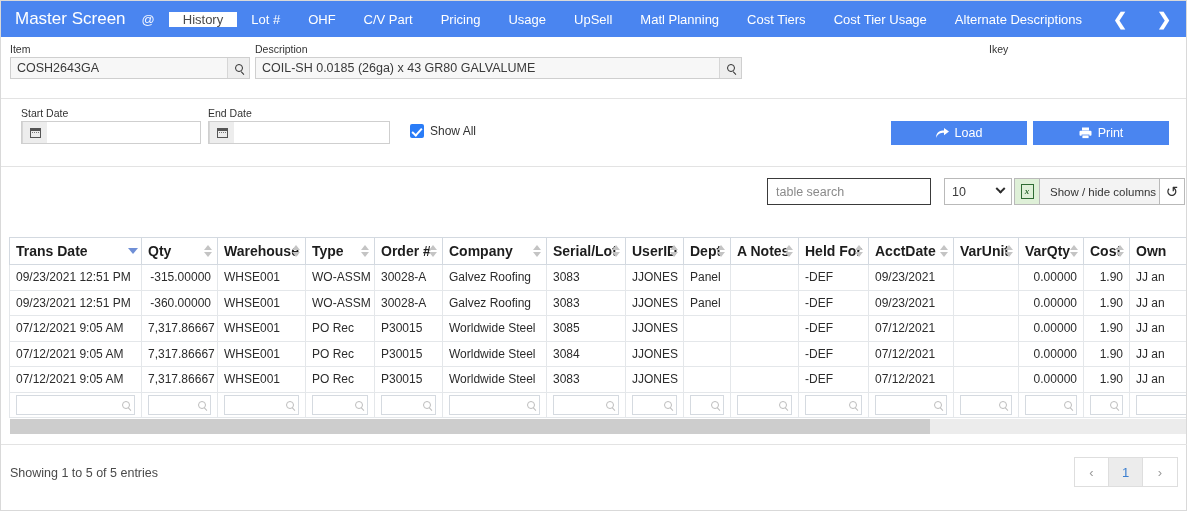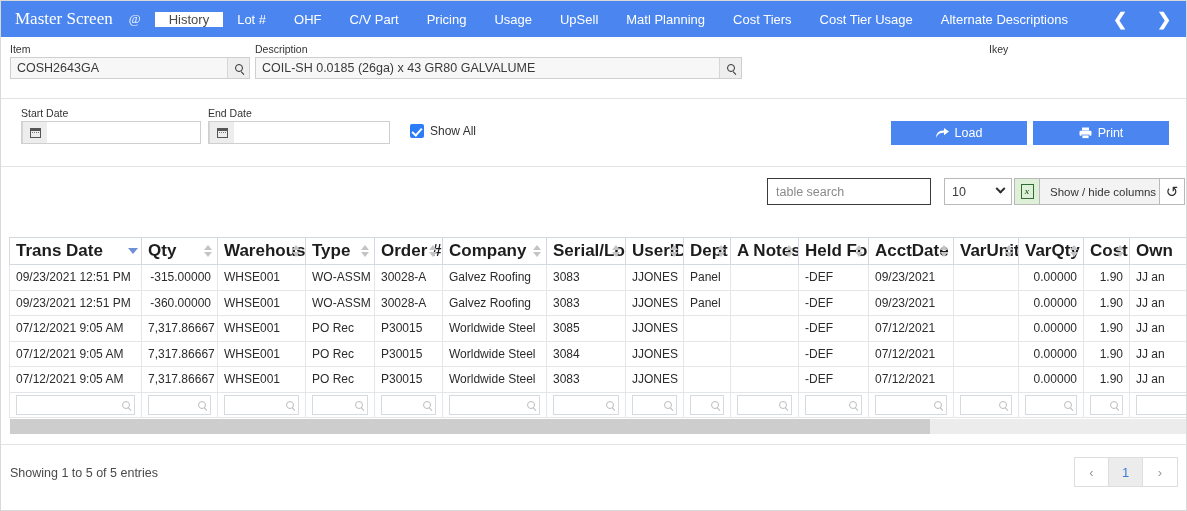--- a/index.html
+++ b/index.html
@@ -25,21 +25,20 @@
     align-items: stretch;
     width: 100%;
     position: relative;
   }
   .brand {
     display: flex; align-items: center;
     padding: 0 14px 0 14px;
     color: #ffffff;
     font-size: 17px;
     white-space: nowrap;
-    font-family: Liberation Serif, serif;
   }
   .brand .at {
     font-size: 13px;
     margin-left: 16px;
     color: #f2f6ff;
   }
   .tab {
     display: flex; align-items: center;
     padding: 0 14px;
     color: #ffffff;
@@ -279,21 +278,21 @@
     table-layout: fixed;
     width: 1230px;
     font-size: 12px;
   }
   table.grid th {
     background: #ffffff;
     border: 1px solid #d3d9e0;
     border-right: none;
     height: 28px;
     padding: 0 6px;
-    font-size: 17px;
+    font-size: 14px;
     color: #1d1d1d;
     text-align: left;
     font-weight: bold;
     white-space: nowrap;
     overflow: hidden;
     position: relative;
     cursor: pointer;
   }
   table.grid th:last-child { border-right: 1px solid #d3d9e0; }
   .sortbox {

